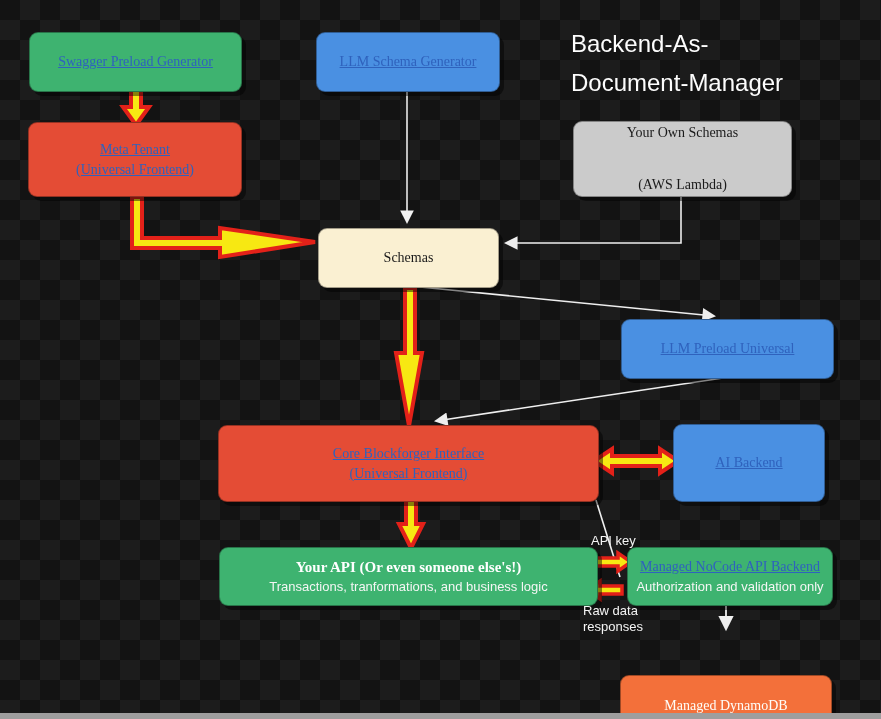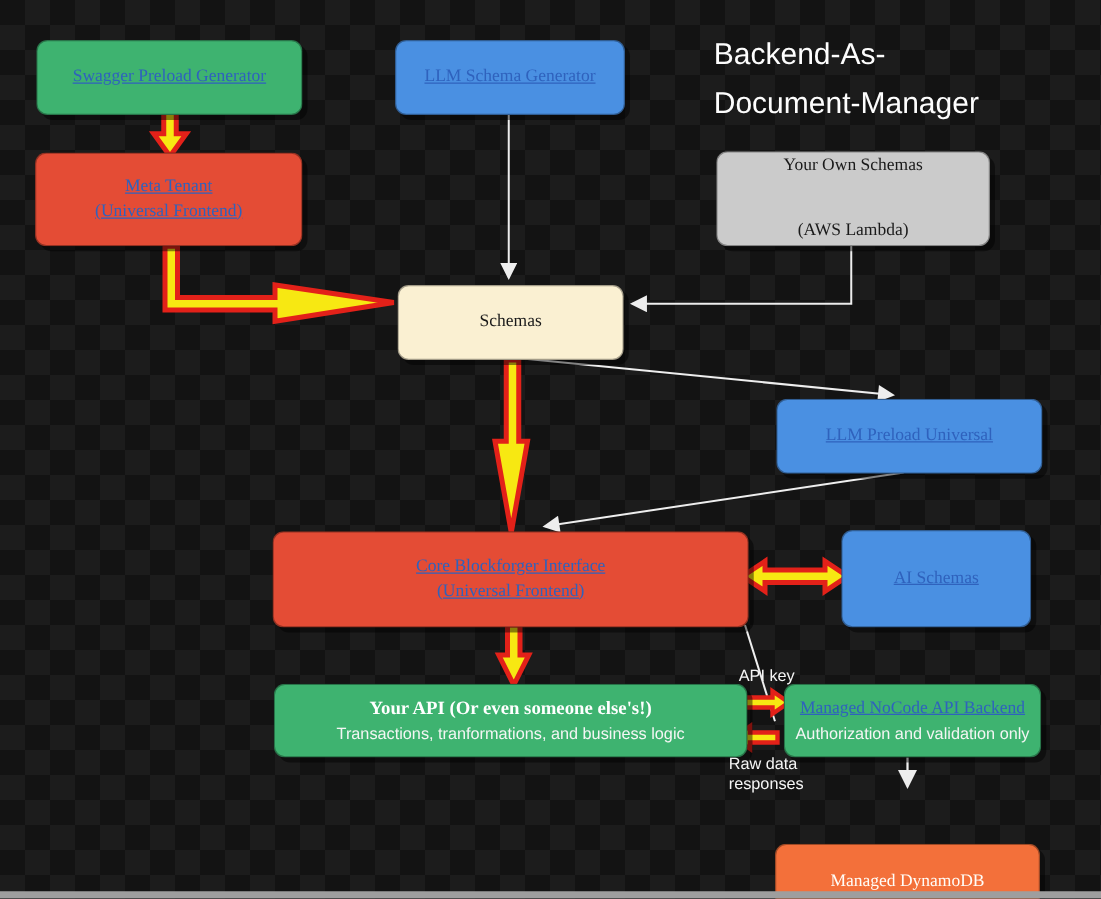--- a/index.html
+++ b/index.html
@@ -107,21 +107,21 @@
   <div class="node blue" id="n-llm-preload">
     <span class="link">LLM Preload Universal</span>
   </div>
 
   <div class="node red" id="n-core">
     <span class="link">Core Blockforger Interface</span>
     <span class="link">(Universal Frontend)</span>
   </div>
 
   <div class="node blue" id="n-ai">
-    <span class="link">AI Schemas</span>
+    <span class="link">AI Backend</span>
   </div>
 
   <div class="node green" id="n-your-api">
     <span class="bold-serif">Your API (Or even someone else's!)</span>
     <span class="sans-sub">Transactions, tranformations, and business logic</span>
   </div>
 
   <div class="node green" id="n-nocode">
     <span class="link">Managed NoCode API Backend</span>
     <span class="sans-sub">Authorization and validation  only</span>

